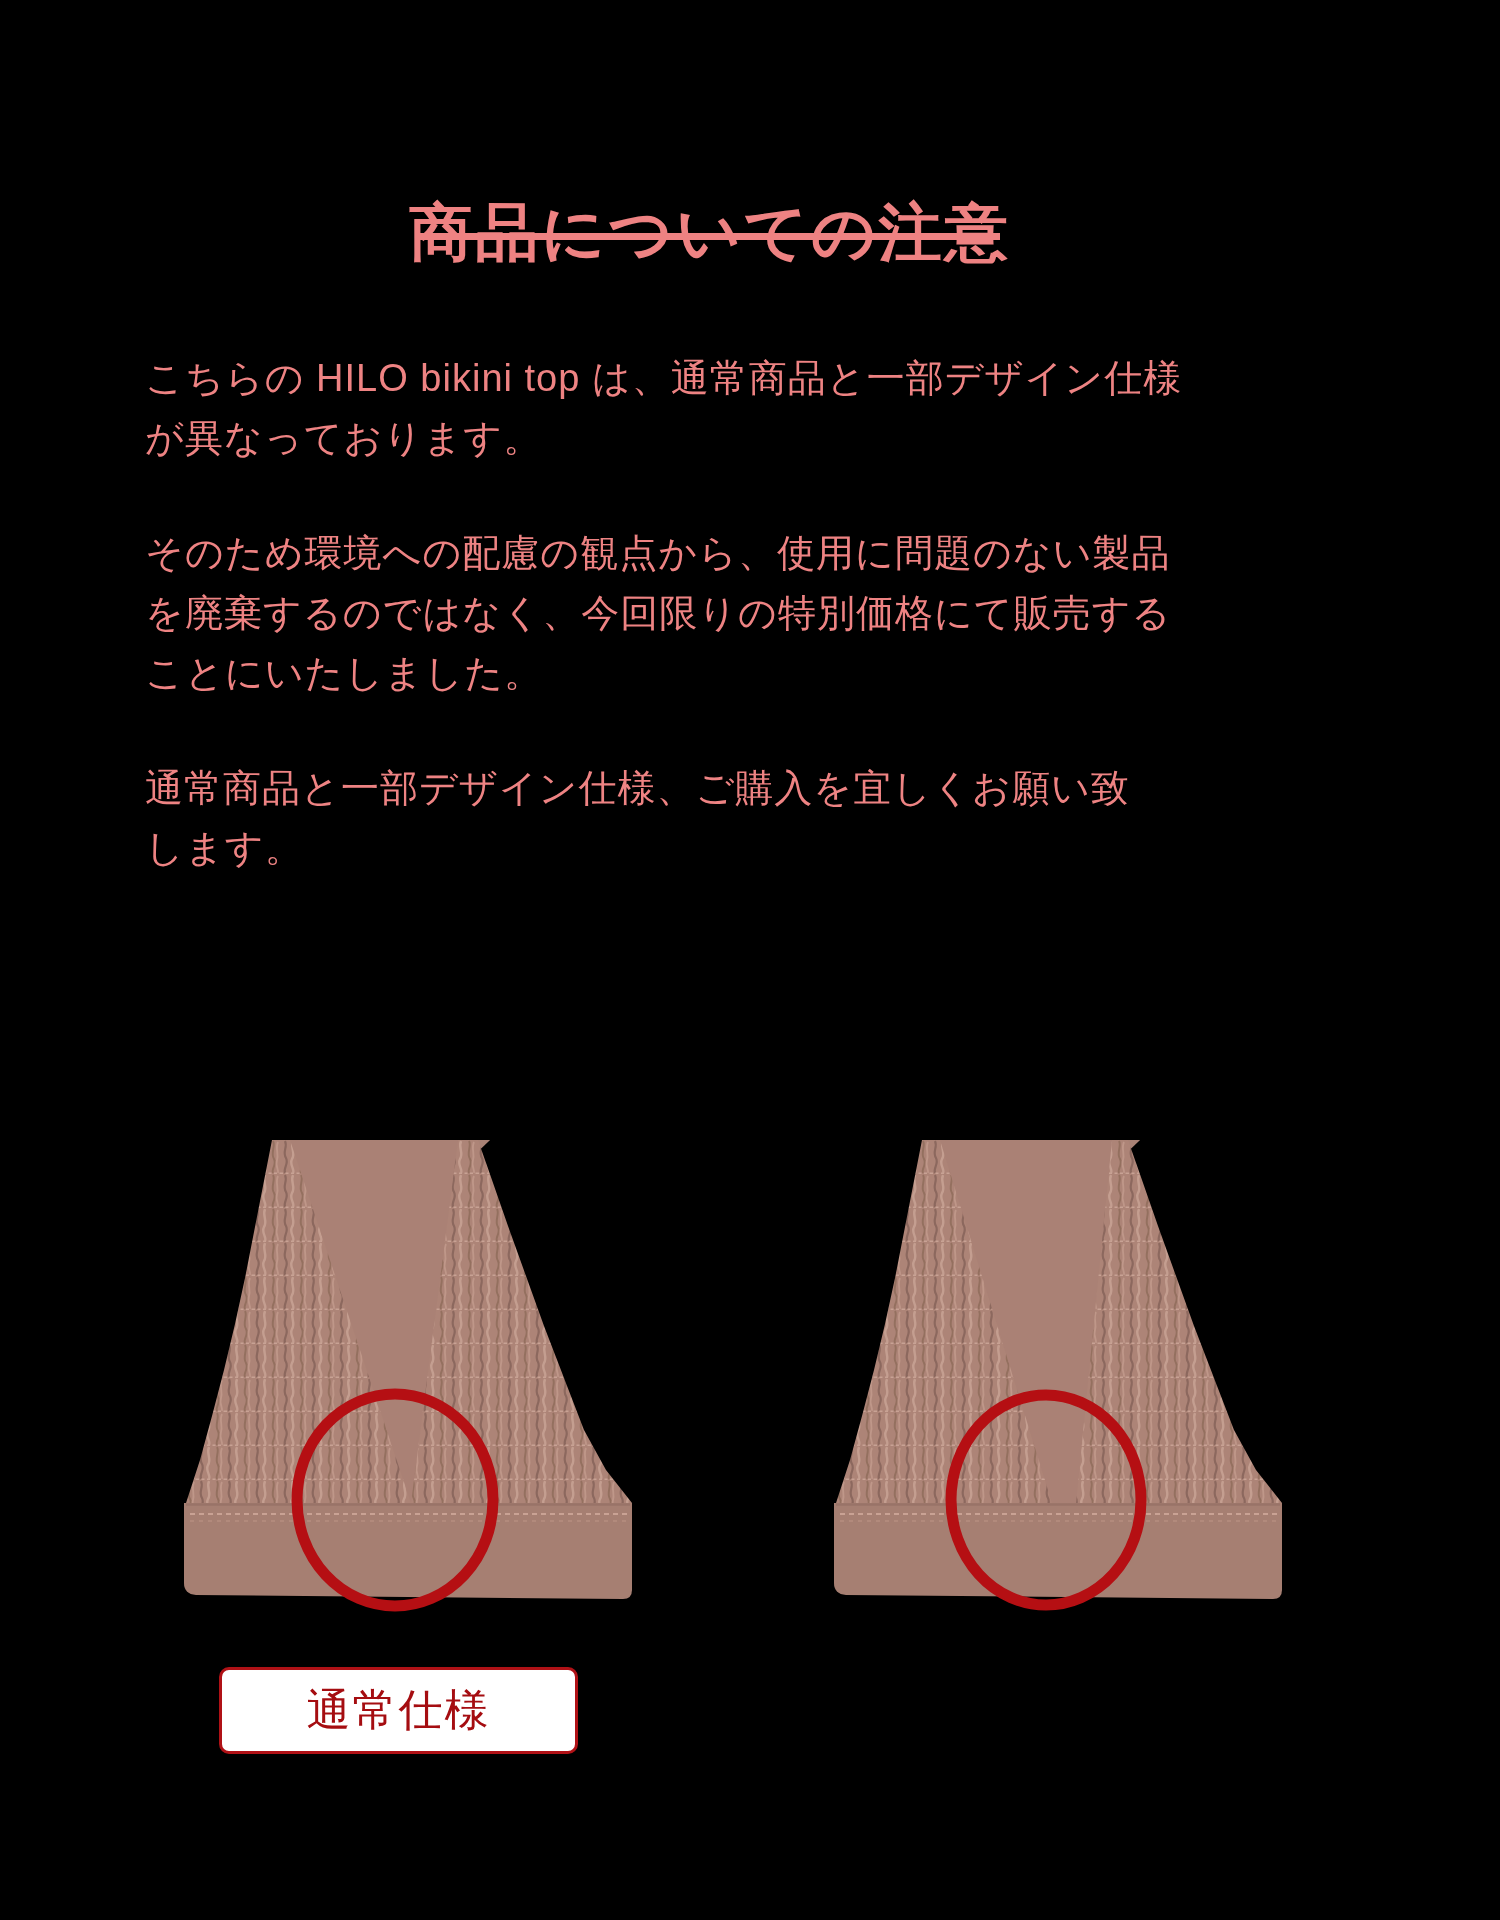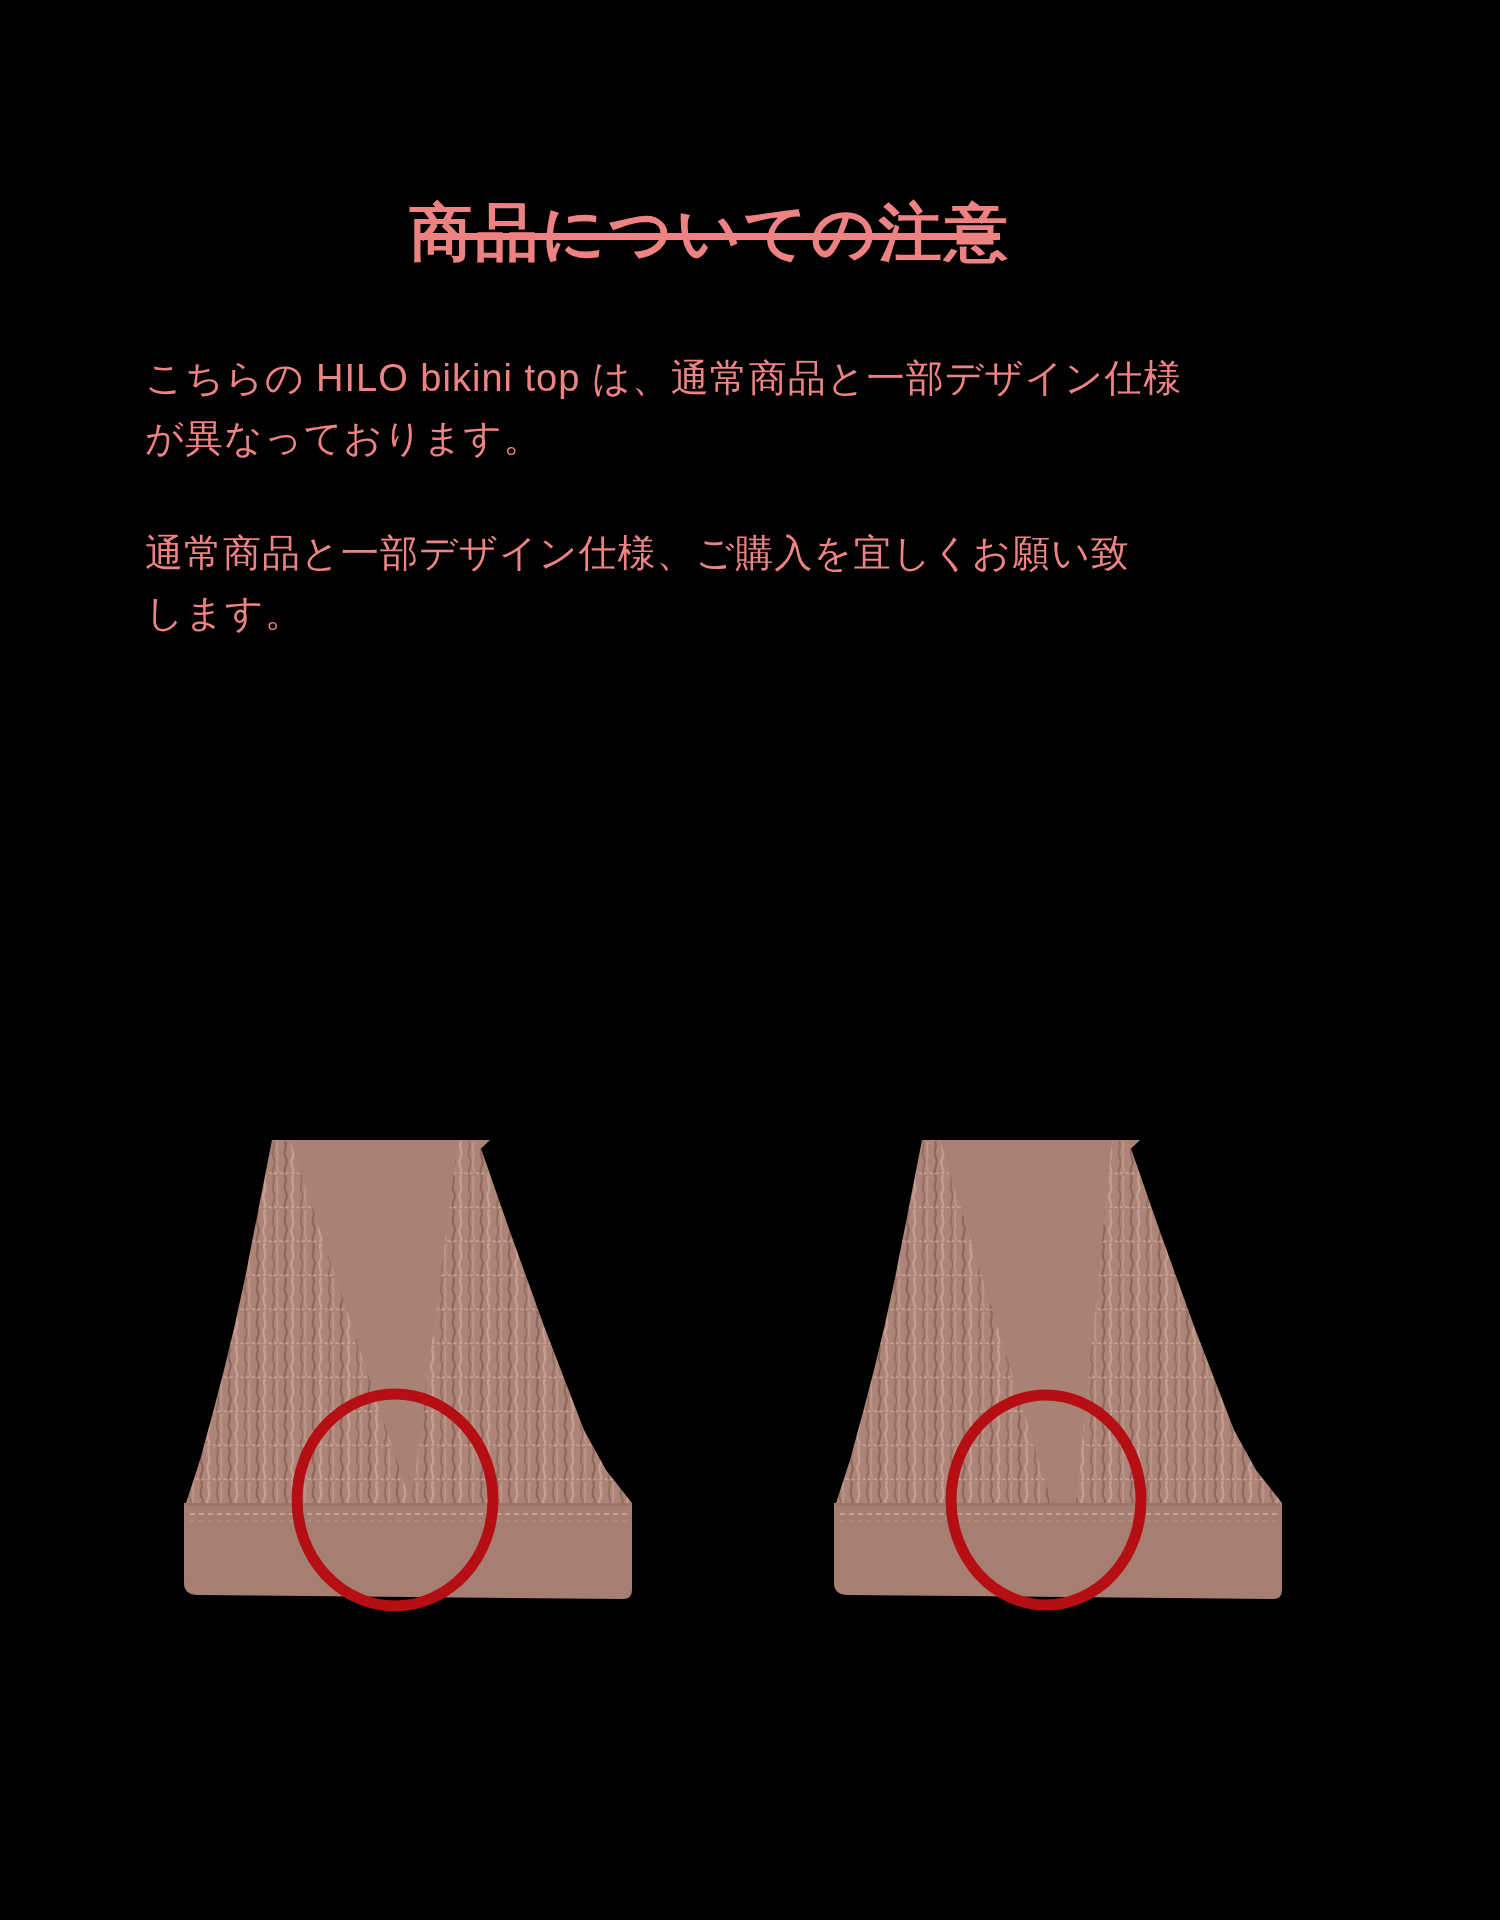--- a/index.html
+++ b/index.html
@@ -78,20 +78,23 @@
 <body>
 
 <div class="page">
 
   <h1 class="title">商品についての注意</h1>
   <div class="title-underline"></div>
 
   <div class="notice">
     <p>こちらの HILO bikini top は、通常商品と一部デザイン仕様
 が異なっております。</p>
+    <p>そのため環境への配慮の観点から、使用に問題のない製品
+を廃棄するのではなく、今回限りの特別価格にて販売する
+ことにいたしました。</p>
     <p>通常商品と一部デザイン仕様、ご購入を宜しくお願い致
 します。</p>
   </div>
 
   <svg class="figure left" viewBox="0 0 565 480" width="565" height="480" xmlns="http://www.w3.org/2000/svg">
     <defs>
       <pattern id="smkL" width="28" height="34" patternUnits="userSpaceOnUse">
         <rect width="28" height="34" fill="#ad8477"></rect>
         <path d="M5,1 C8,7 2,12 6,18 C9,24 3,28 5,33" stroke="#8c685e" stroke-width="2.2" fill="none"></path>
         <path d="M13,1 C10,8 16,13 12,19 C9,25 15,29 13,33" stroke="#c49e90" stroke-width="2.4" fill="none"></path>
@@ -136,14 +139,17 @@
     <polygon points="150,0 322,0 286,363 262,363" fill="#aa8175"></polygon>
 
     <path d="M44,363 H492 V450 Q492,459 483,459 L56,455 Q44,454 44,443 Z" fill="#a67f72"></path>
     <line x1="46" y1="364.5" x2="490" y2="364.5" stroke="#8f6b60" stroke-width="2.5" opacity="0.55"></line>
     <line x1="50" y1="374" x2="488" y2="374" stroke="#c9a294" stroke-width="2" stroke-dasharray="5 4"></line>
     <line x1="50" y1="381" x2="488" y2="381" stroke="#b78e80" stroke-width="1.6" stroke-dasharray="4 5"></line>
 
     <ellipse cx="256" cy="360" rx="95" ry="105" fill="none" stroke="#b50f13" stroke-width="11"></ellipse>
   </svg>
 
+  <div class="spec-label left">
+    <span>通常仕様</span>
+  </div>
 
 </div>
 
 </body></html>

